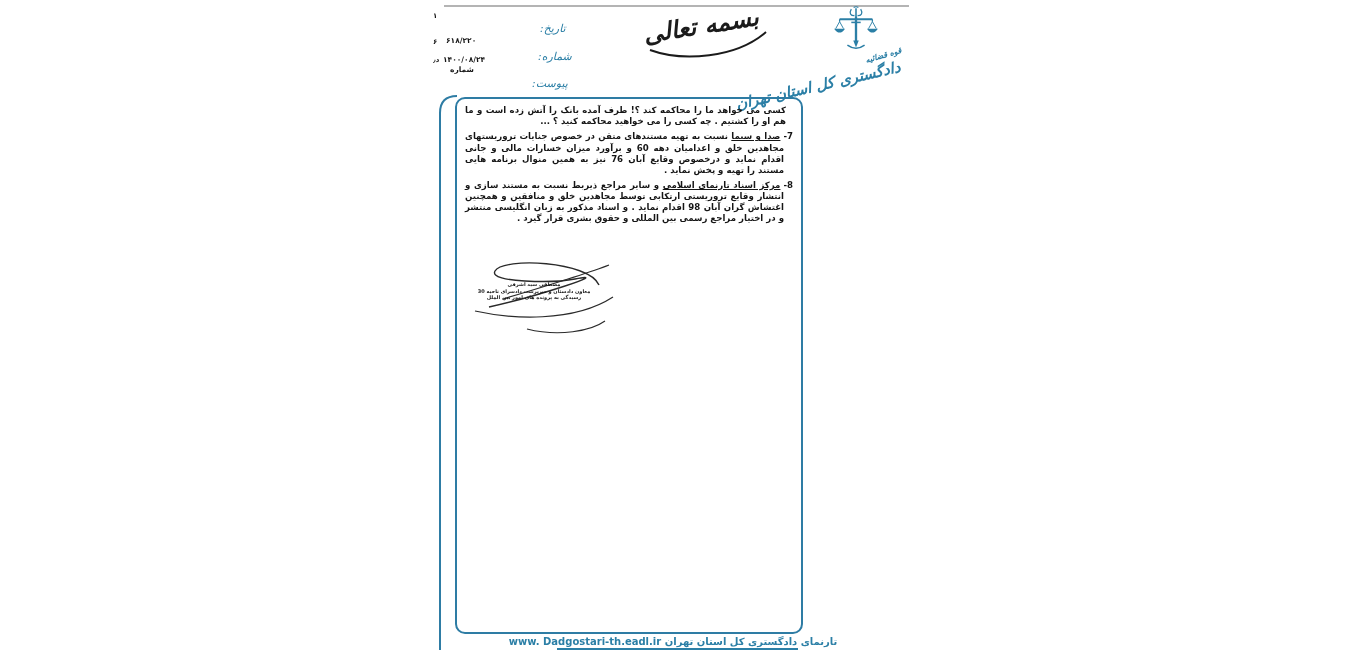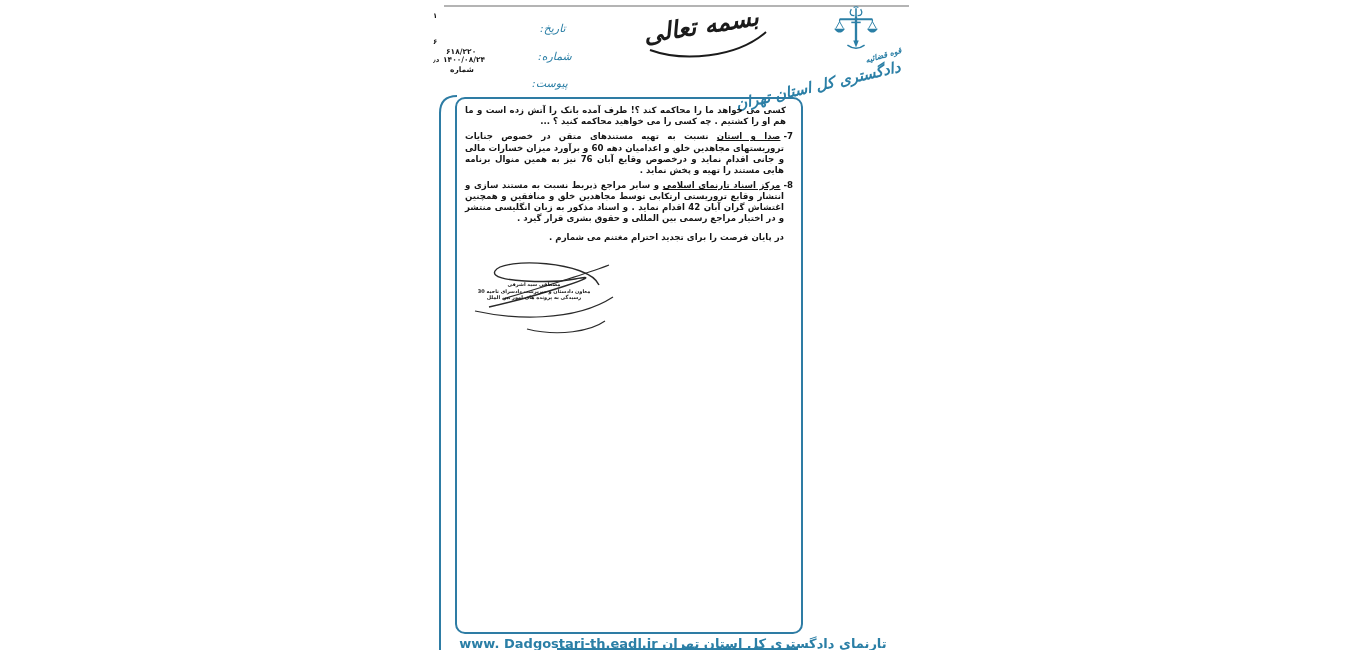--- a/index.html
+++ b/index.html
@@ -31,21 +31,21 @@
     direction:rtl;white-space:nowrap;
   }
   .lbl-date{left:540px;top:22px;}
   .lbl-number{left:538px;top:50px;}
   .lbl-attachment{left:532px;top:77px;}
   .meta-value{
     position:absolute;color:#161616;font-size:7.5px;font-weight:bold;
     direction:rtl;white-space:nowrap;letter-spacing:.5px;
   }
   .val-date{left:443px;top:25px;margin-top:30px;}
-  .val-number{left:446px;top:47px;}
+  .val-number{left:446px;top:36px;}
   .val-number-word{left:450px;top:59px;margin-top:6px;}
   .edge-frag{position:absolute;left:433px;color:#161616;font-size:7px;font-weight:bold;}
   .frag-1{top:12px;} .frag-2{top:38px;} .frag-3{top:56px;}
   
   .outer-bracket{position:absolute;left:429px;top:86px;width:32px;height:564px;}
   .letter-box{
     position:absolute;left:455px;top:97px;width:348px;height:537px;
     border:2px solid #2e7ca4;border-radius:10px;box-sizing:border-box;
     padding:6px 8px;direction:rtl;
   }
@@ -60,21 +60,21 @@
   
   .sig-scribble{position:absolute;left:12px;top:152px;width:152px;height:88px;}
   .sig-text{
     position:absolute;left:6px;top:182px;width:142px;text-align:center;
     font-size:5px !important;line-height:6.5px !important;color:#222;font-weight:bold;direction:rtl;
   }
   .sig-text div{font-size:5px;line-height:6.5px;text-align:center;}
   
   .footer-line{
     position:absolute;left:455px;top:636px;width:436px;text-align:center;
-    color:#2b7fa6;font-size:13px;font-weight:bold;direction:rtl;white-space:nowrap;
+    color:#2b7fa6;font-size:10px;font-weight:bold;direction:rtl;white-space:nowrap;
   }
   .footer-underline{position:absolute;left:557px;top:648px;width:241px;height:2px;background:#2b7fa6;}
 </style>
 </head>
 <body>
 
 <div class="canvas">
 
   <div class="top-rule"></div>
 
@@ -127,29 +127,28 @@
   <div class="outer-bracket">
     <svg viewBox="0 0 32 564" width="32" height="564" fill="none" stroke="#2e7ca4">
       <path d="M28,10 Q11,10 11,27 L11,564" stroke-width="2"></path>
     </svg>
   </div>
 
   <div class="letter-box">
     <p class="intro">کسی می خواهد ما را محاکمه کند ؟! طرف آمده بانک را آتش زده است و ما هم او را کشتیم . چه کسی را می خواهید محاکمه کنید ؟ ...</p>
 
     <div class="item">
-      <span class="num">7-</span><span class="lead">صدا و استان</span><span> نسبت به تهیه مستندهای متقن در خصوص جنایات تروریستهای مجاهدین خلق و اعدامیان دهه 60 و برآورد میزان خسارات مالی و جانی اقدام نماید و درخصوص وقایع آبان 76 نیز به همین منوال برنامه هایی مستند را تهیه و پخش نماید .</span>
+      <span class="num">7-</span><span class="lead">صدا و سیما</span><span> نسبت به تهیه مستندهای متقن در خصوص جنایات تروریستهای مجاهدین خلق و اعدامیان دهه 60 و برآورد میزان خسارات مالی و جانی اقدام نماید و درخصوص وقایع آبان 76 نیز به همین منوال برنامه هایی مستند را تهیه و پخش نماید .</span>
     </div>
 
     <div class="item">
-      <span class="num">8-</span><span class="lead">مرکز اسناد تارنمای اسلامی</span><span> و سایر مراجع ذیربط نسبت به مستند سازی و انتشار وقایع تروریستی ارتکابی توسط مجاهدین خلق و منافقین و همچنین اغتشاش گران آبان 42 اقدام نماید . و اسناد مذکور به زبان انگلیسی منتشر و در اختیار مراجع رسمی بین المللی و حقوق بشری قرار گیرد .</span>
+      <span class="num">8-</span><span class="lead">مرکز اسناد تارنمای اسلامی</span><span> و سایر مراجع ذیربط نسبت به مستند سازی و انتشار وقایع تروریستی ارتکابی توسط مجاهدین خلق و منافقین و همچنین اغتشاش گران آبان 98 اقدام نماید . و اسناد مذکور به زبان انگلیسی منتشر و در اختیار مراجع رسمی بین المللی و حقوق بشری قرار گیرد .</span>
     </div>
 
 
-    <div class="closing">در پایان فرصت را برای تجدید احترام مغتنم می شمارم .</div>
 
     <div class="sig-scribble">
       <svg viewBox="0 0 152 88" width="152" height="88" fill="none" stroke="#2a2a2a">
         <path d="M130,34 C120,10 34,6 26,20 C19,32 86,32 106,28 C146,20 66,46 20,56" stroke-width="1.4"></path>
         <path d="M34,48 C74,36 120,22 140,14" stroke-width="1.2"></path>
         <path d="M144,46 C104,72 42,68 6,60" stroke-width="1.2"></path>
         <path d="M58,78 C90,86 122,80 136,70" stroke-width="1.1"></path>
       </svg>
     </div>
     <div class="sig-text">

